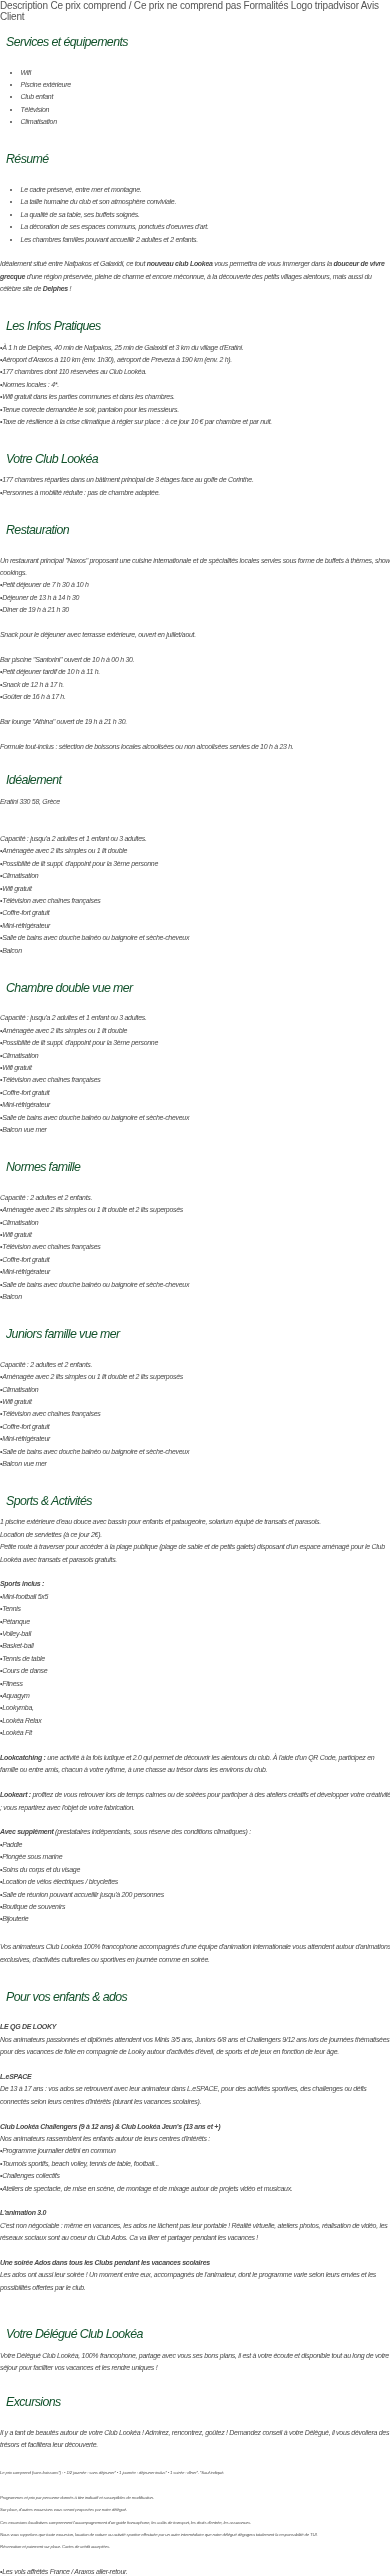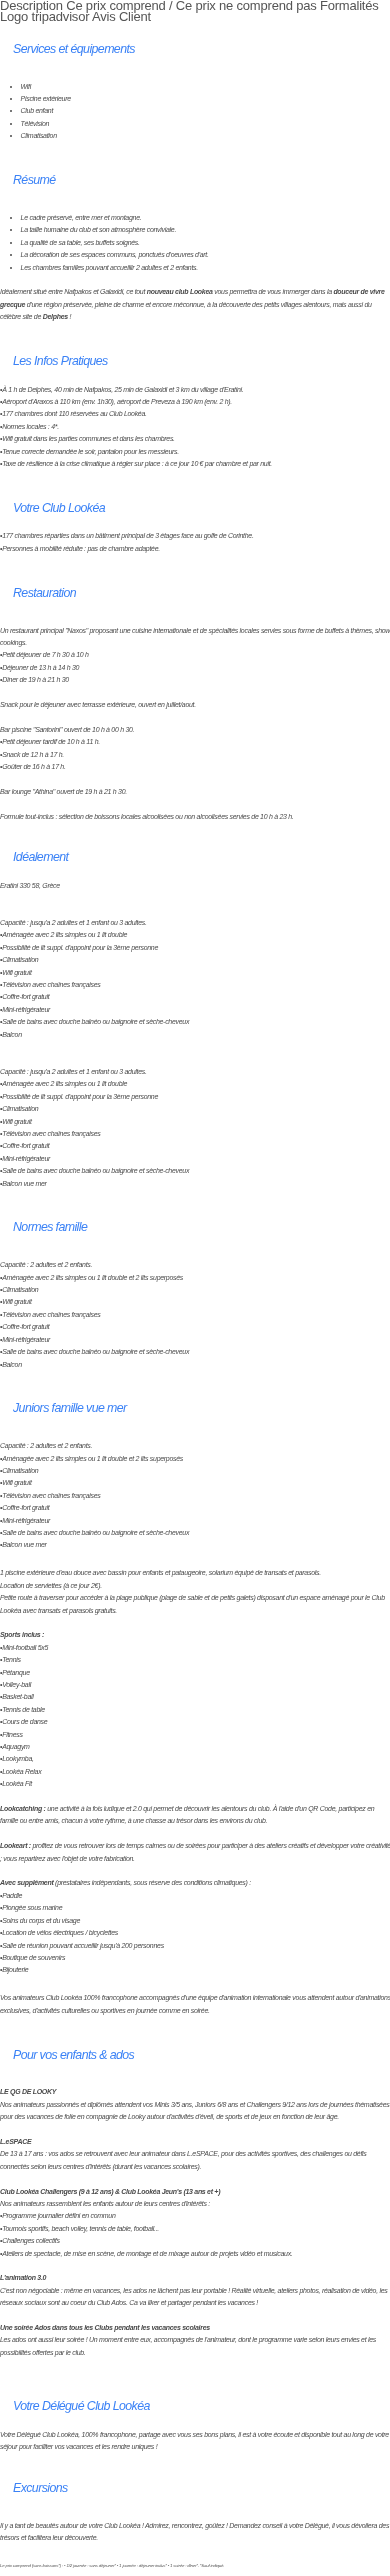--- a/index.html
+++ b/index.html
@@ -5,29 +5,29 @@
   * { box-sizing: border-box; }
   html, body { margin: 0; padding: 0; background: #ffffff; }
   body {
     width: 391px;
     font-family: "Liberation Sans", "DejaVu Sans", sans-serif;
     color: #4a4a4a;
     font-size: 6.7px;
   }
   .page { padding: 0 0 10.3px 0; }
   .tabs {
-    font-size: 13px; color: #555; letter-spacing: -0.2px;
+    font-size: 10px; color: #555; letter-spacing: -0.2px;
     height: 11.3px; line-height: 11.3px; margin: 0;
   }
   h2.sec {
     font-family: "Liberation Sans", sans-serif;
     font-style: italic; font-weight: normal;
-    color: #3b82f6;
+    color: #14532d;
     font-size: 12.4px; letter-spacing: -0.6px;
-    margin: 13px; line-height: 18.5px;
+    margin: 6px; line-height: 18.5px;
   }
   .it { font-style: italic; letter-spacing: -0.3px; font-size: 7px; }
   .line { line-height: 12.4px; margin: 0; } .gap18 { height: 9.3px; } .gap24 { height: 12.4px; }
   .gap30 { height: 15.5px; } .gap48 { height: 25px; }
   ul.dots { margin: 0; padding: 0 0 0 20.6px; list-style: disc; }
   ul.dots li { line-height: 12.4px; font-style: italic; letter-spacing: -0.3px; font-size: 7px; }
   .blist .row { line-height: 12.4px; font-style: italic; letter-spacing: -0.3px; font-size: 7px; margin: 0; }
   .blist .row::before { content: "\2022 "; font-style: normal; }
   b, .b { font-weight: bold; }
   .small { font-size: 4.4px; font-style: italic; letter-spacing: -0.2px; line-height: 12.4px; color: #555; margin: 0; }
@@ -122,20 +122,21 @@
       <p class="row">Télévision avec chaînes françaises</p>
       <p class="row">Coffre-fort gratuit</p>
       <p class="row">Mini-réfrigérateur</p>
       <p class="row">Salle de bains avec douche balnéo ou baignoire et sèche-cheveux</p>
       <p class="row">Balcon</p>
     </div>
   </div>
   <div class="gap30"></div>
 
   <div>
+    <h2 class="sec">Chambre double vue mer</h2>
     <div class="gap18"></div>
     <p class="line it">Capacité : jusqu'a 2 adultes et 1 enfant ou 3 adultes.</p>
     <div class="blist">
       <p class="row">Aménagée avec 2 lits simples ou 1 lit double</p>
       <p class="row">Possibilité de lit suppl. d'appoint pour la 3ème personne</p>
       <p class="row">Climatisation</p>
       <p class="row">Wifi gratuit</p>
       <p class="row">Télévision avec chaînes françaises</p>
       <p class="row">Coffre-fort gratuit</p>
       <p class="row">Mini-réfrigérateur</p>
@@ -172,20 +173,21 @@
       <p class="row">Wifi gratuit</p>
       <p class="row">Télévision avec chaînes françaises</p>
       <p class="row">Coffre-fort gratuit</p>
       <p class="row">Mini-réfrigérateur</p>
       <p class="row">Salle de bains avec douche balnéo ou baignoire et sèche-cheveux</p>
       <p class="row">Balcon vue mer</p>
     </div>
   </div>
   <div class="gap30"></div>
 
+  <h2 class="sec">Sports &amp; Activités</h2>
   <p class="line it">1 piscine extérieure d'eau douce avec bassin pour enfants et pataugeoire, solarium équipé de transats et parasols.</p>
   <p class="line it">Location de serviettes (à ce jour 2€).</p>
   <p class="line it">Petite route à traverser pour accéder à la plage publique (plage de sable et de petits galets) disposant d'un espace aménagé pour le Club Lookéa avec transats et parasols gratuits.</p>
   <div class="gap24"></div>
   <p class="line it b">Sports inclus :</p>
   <div class="blist">
     <p class="row">Mini-football 5x5</p>
     <p class="row">Tennis</p>
     <p class="row">Pétanque</p>
     <p class="row">Volley-ball</p>

